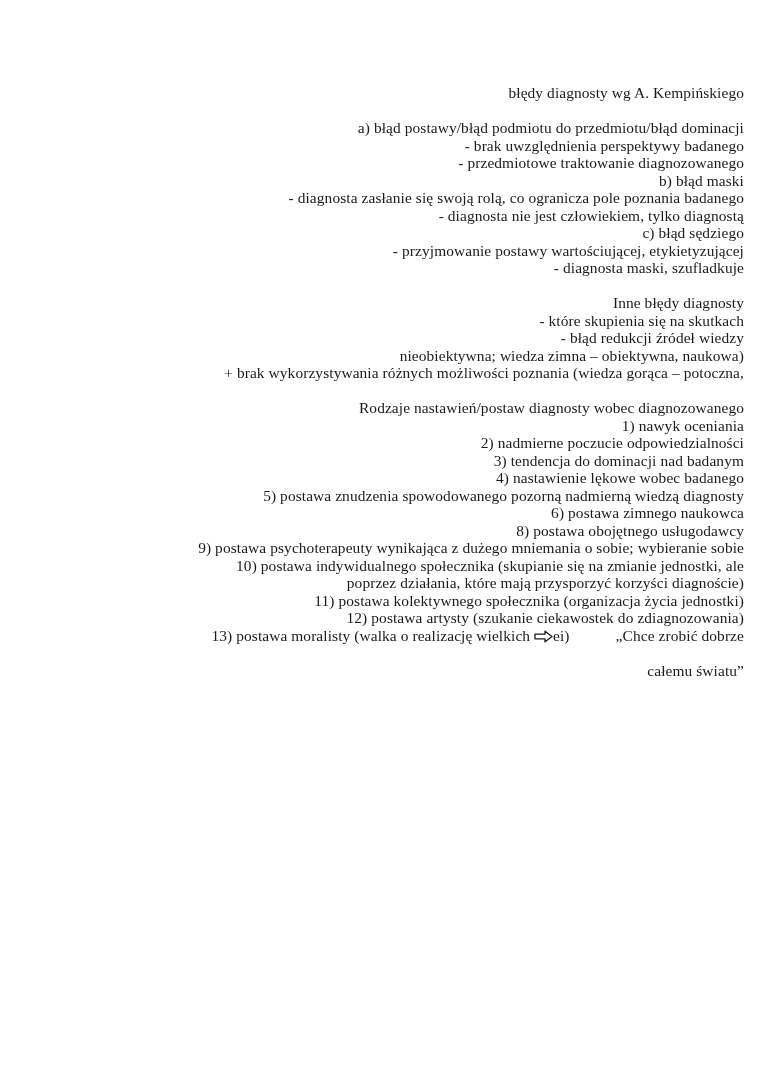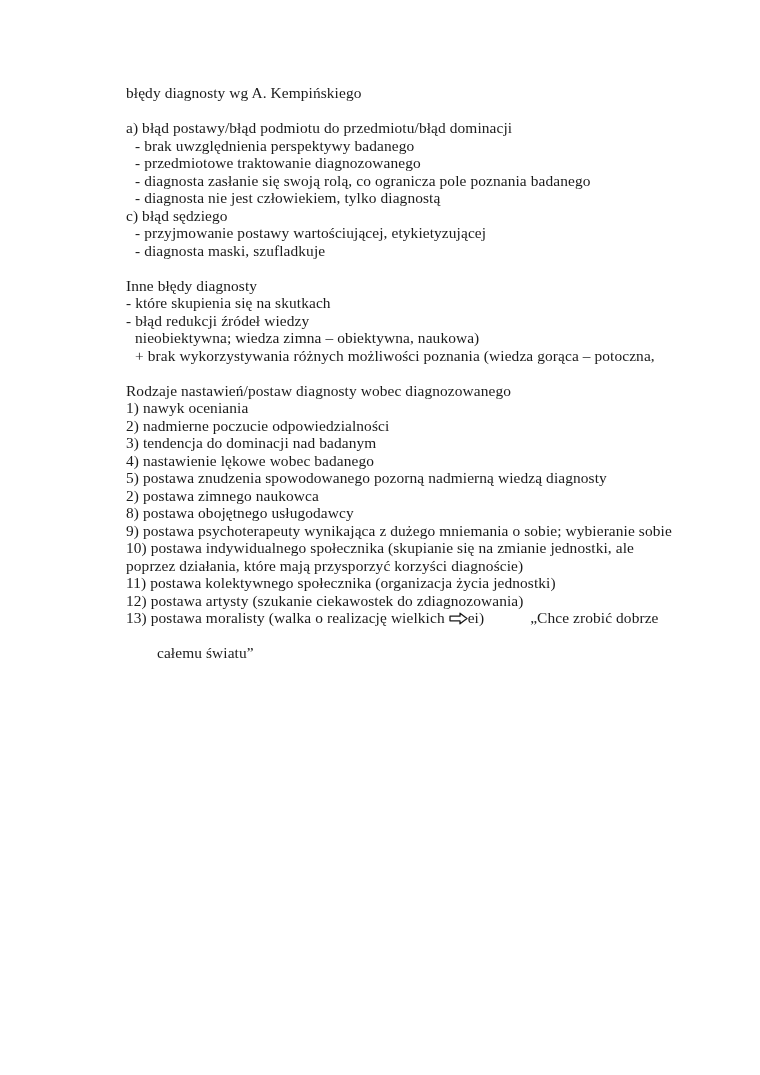--- a/index.html
+++ b/index.html
@@ -18,20 +18,21 @@
     position: relative;
     width: 760px;
     height: 1075px;
     background: #ffffff;
   }
   .content {
     position: absolute;
     top: 84px;
     left: 126px;
     right: 16px;
+    text-align: right;
   }
   .line {
     font-size: 15.4px;
     line-height: 17.5px;
     white-space: pre;
     letter-spacing: 0.1px;
   }
   .indent-1 { padding-left: 9px; }
   .indent-2 { padding-left: 31px; }
   .blank-line { min-height: 17.5px; }
@@ -42,39 +43,40 @@
 </head>
 <body>
 
 <div class="page">
   <div class="content">
       <div class="line indent-0">błędy diagnosty wg A. Kempińskiego</div>
       <div class="line blank-line">&nbsp;</div>
       <div class="line indent-0">a) błąd postawy/błąd podmiotu do przedmiotu/błąd dominacji</div>
       <div class="line indent-1">- brak uwzględnienia perspektywy badanego</div>
       <div class="line indent-1">- przedmiotowe traktowanie diagnozowanego</div>
+      <div class="line indent-0">b) błąd maski</div>
       <div class="line indent-1">- diagnosta zasłanie się swoją rolą, co ogranicza pole poznania badanego</div>
       <div class="line indent-1">- diagnosta nie jest człowiekiem, tylko diagnostą</div>
       <div class="line indent-0">c) błąd sędziego</div>
       <div class="line indent-1">- przyjmowanie postawy wartościującej, etykietyzującej</div>
       <div class="line indent-1">- diagnosta maski, szufladkuje</div>
       <div class="line blank-line">&nbsp;</div>
       <div class="line indent-0">Inne błędy diagnosty</div>
       <div class="line indent-0">- które skupienia się na skutkach</div>
       <div class="line indent-0">- błąd redukcji źródeł wiedzy</div>
       <div class="line indent-1">nieobiektywna; wiedza zimna – obiektywna, naukowa)</div>
       <div class="line indent-1">+ brak wykorzystywania różnych możliwości poznania (wiedza gorąca – potoczna,</div>
       <div class="line blank-line">&nbsp;</div>
       <div class="line indent-0">Rodzaje nastawień/postaw diagnosty wobec diagnozowanego</div>
       <div class="line indent-0">1) nawyk oceniania</div>
       <div class="line indent-0">2) nadmierne poczucie odpowiedzialności</div>
       <div class="line indent-0">3) tendencja do dominacji nad badanym</div>
       <div class="line indent-0">4) nastawienie lękowe wobec badanego</div>
       <div class="line indent-0">5) postawa znudzenia spowodowanego pozorną nadmierną wiedzą diagnosty</div>
-      <div class="line indent-0">2) postawa zimnego naukowca</div>
+      <div class="line indent-0">6) postawa zimnego naukowca</div>
       <div class="line indent-0">8) postawa obojętnego usługodawcy</div>
       <div class="line indent-0">9) postawa psychoterapeuty wynikająca z dużego mniemania o sobie; wybieranie sobie</div>
       <div class="line indent-0">10) postawa indywidualnego społecznika (skupianie się na zmianie jednostki, ale</div>
       <div class="line indent-0">poprzez działania, które mają przysporzyć korzyści diagnoście)</div>
       <div class="line indent-0">11) postawa kolektywnego społecznika (organizacja życia jednostki)</div>
       <div class="line indent-0">12) postawa artysty (szukanie ciekawostek do zdiagnozowania)</div>
       <div class="line indent-0"><span>13) postawa moralisty (walka o realizację wielkich </span><span class="inline-icon"><svg width="19" height="13" viewBox="0 0 19 13" xmlns="http://www.w3.org/2000/svg">
             <path d="M1 4.2 H11 V1.2 L18 6.5 L11 11.8 V8.8 H1 Z" fill="#ffffff" stroke="#1a1a1a" stroke-width="1.3" stroke-linejoin="round"></path>
           </svg></span><span>ei)</span><span class="tab-gap"></span><span>„Chce zrobić dobrze</span></div>
       <div class="line blank-line">&nbsp;</div>

